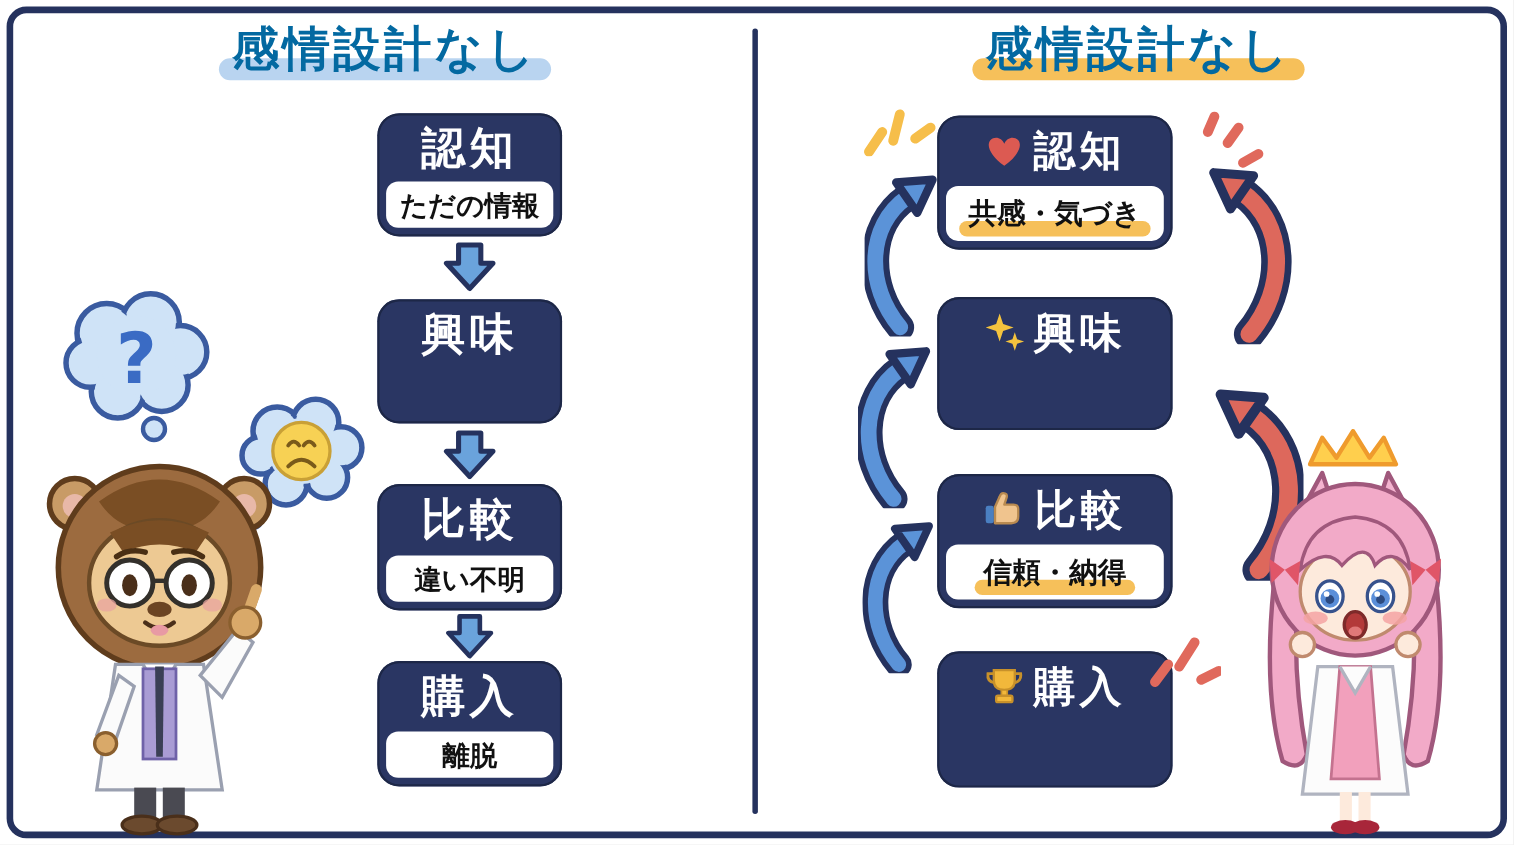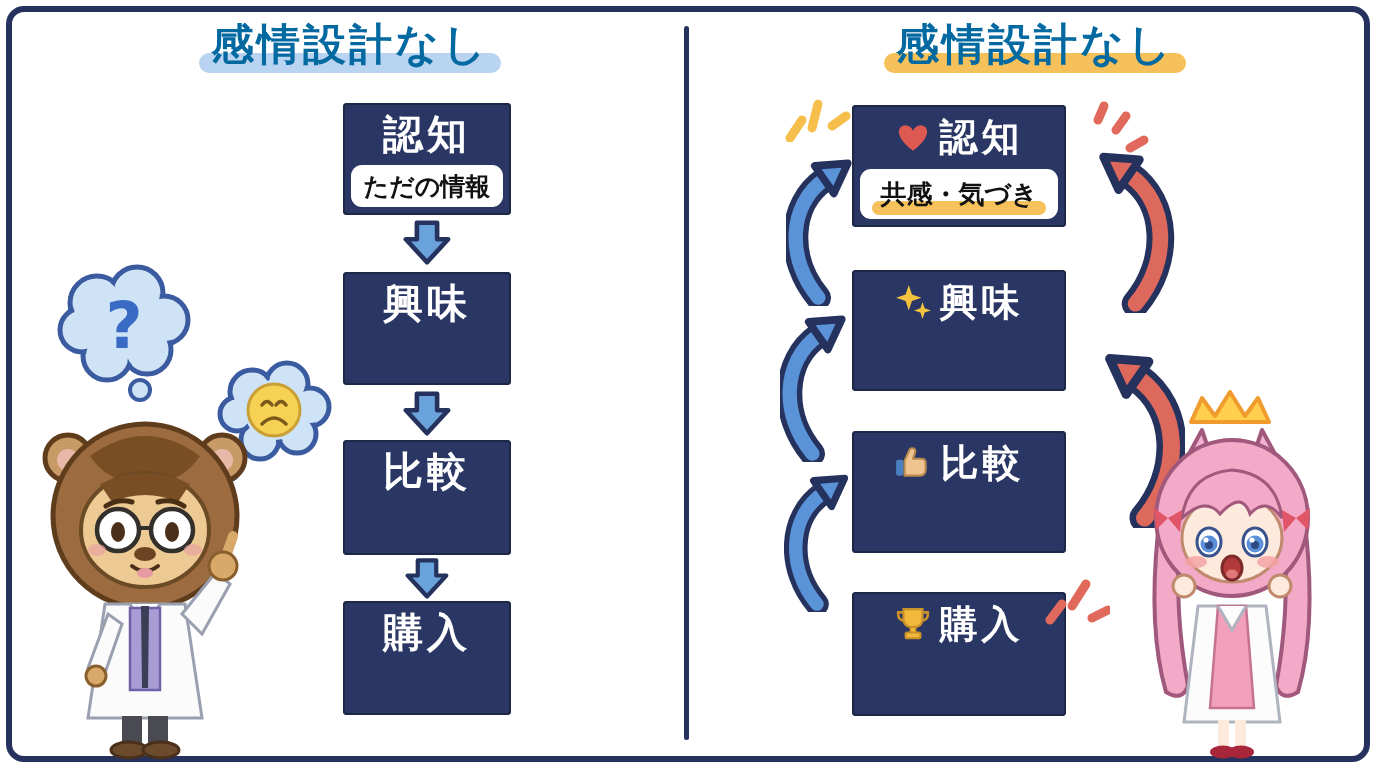--- a/index.html
+++ b/index.html
@@ -11,21 +11,21 @@
   .frame{position:absolute;inset:6px;border:6px solid #25325e;border-radius:18px;pointer-events:none;}
   .divider{position:absolute;left:684px;top:26px;width:5px;height:714px;background:#25325e;border-radius:3px;}
 
   .panel-title{position:absolute;top:16px;width:400px;text-align:center;}
   .hl-wrap{position:relative;display:inline-block;padding:0 10px;}
   .hl-bar{position:absolute;left:-2px;right:-2px;bottom:1px;height:20px;border-radius:10px;z-index:0;}
   .hl-bar.blue{background:#b9d4f0;}
   .hl-bar.yellow{background:#f6c05a;}
   .hl-txt{position:relative;z-index:1;font-size:43px;font-weight:bold;color:#0369a1;letter-spacing:3px;}
 
-  .step-box{position:absolute;background:#2a3663;border-radius:4px;box-shadow:0 0 0 2px #1d2747 inset;}
+  .step-box{position:absolute;background:#2a3663;border-radius:20px;box-shadow:0 0 0 2px #1d2747 inset;}
   .step-box .label-row{display:flex;align-items:center;justify-content:center;gap:9px;}
   .step-label{color:#ffffff;font-weight:bold;letter-spacing:4px;}
   .left-box{left:343px;width:168px;}
   .left-box .label-row{height:62px;}
   .left-box .step-label{font-size:40px;}
   .right-box{left:852px;width:214px;}
   .right-box .label-row{height:64px;}
   .right-box .step-label{font-size:38px;}
   .sub-area{position:absolute;left:8px;right:8px;bottom:8px;background:#ffffff;border-radius:11px;
             display:flex;align-items:center;justify-content:center;}
@@ -70,24 +70,30 @@
   </div>
   <div class="step-box left-box" style="top:272px;height:113px;">
     <div class="label-row">
         <span class="step-label">興味</span>
       </div>
   </div>
   <div class="step-box left-box" style="top:440px;height:115px;">
     <div class="label-row">
         <span class="step-label">比較</span>
       </div>
+    <div class="sub-area">
+        <span class="sub-text">違い不明</span>
+      </div>
   </div>
   <div class="step-box left-box" style="top:601px;height:114px;">
     <div class="label-row">
         <span class="step-label">購入</span>
+      </div>
+    <div class="sub-area">
+        <span class="sub-text">離脱</span>
       </div>
   </div>
 
   <svg class="abs" style="left:399px;top:219px;" width="56" height="46" viewBox="0 0 60 50">
     <path d="M19 4 H41 V22 H53 L30 47 L7 22 H19 Z" fill="#6aa3dc" stroke="#25325e" stroke-width="5" stroke-linejoin="round"></path>
   </svg>
   <svg class="abs" style="left:399px;top:390px;" width="56" height="46" viewBox="0 0 60 50">
     <path d="M19 4 H41 V22 H53 L30 47 L7 22 H19 Z" fill="#6aa3dc" stroke="#25325e" stroke-width="5" stroke-linejoin="round"></path>
   </svg>
   <svg class="abs" style="left:399px;top:557px;" width="56" height="42" viewBox="0 0 60 50">
@@ -114,20 +120,23 @@
       <span class="step-label">興味</span>
     </div>
   </div>
   <div class="step-box right-box" style="top:431px;height:122px;">
     <div class="label-row">
       <svg width="38" height="34" viewBox="0 0 36 32">
         <rect x="2" y="13" width="7" height="15" rx="2" fill="#4a7fc1"></rect>
         <path d="M10 28 H24 Q30 28 30 22 L30 16 Q30 12 26 12 H18 L20 6 Q21 2 17 2 Q15 2 14 5 L10 14 Z" fill="#f0c48e" stroke="#b98a50" stroke-width="2" stroke-linejoin="round"></path>
       </svg>
       <span class="step-label">比較</span>
+    </div>
+    <div class="sub-area">
+      <span class="sub-text sub-hl"><span class="bar"></span><span class="txt">信頼・納得</span></span>
     </div>
   </div>
   <div class="step-box right-box" style="top:592px;height:124px;">
     <div class="label-row">
       <svg width="36" height="36" viewBox="0 0 34 34">
         <path d="M8 6 H3 Q2 13 9 14" fill="none" stroke="#c8912a" stroke-width="2.5"></path>
         <path d="M26 6 H31 Q32 13 25 14" fill="none" stroke="#c8912a" stroke-width="2.5"></path>
         <path d="M8 3 H26 V12 Q26 20 17 20 Q8 20 8 12 Z" fill="#f2b83b" stroke="#c8912a" stroke-width="2"></path>
         <rect x="14.5" y="20" width="5" height="5" fill="#f2b83b" stroke="#c8912a" stroke-width="1.5"></rect>
         <rect x="10" y="25" width="14" height="5.5" rx="1.5" fill="#f2b83b" stroke="#c8912a" stroke-width="2"></rect>

